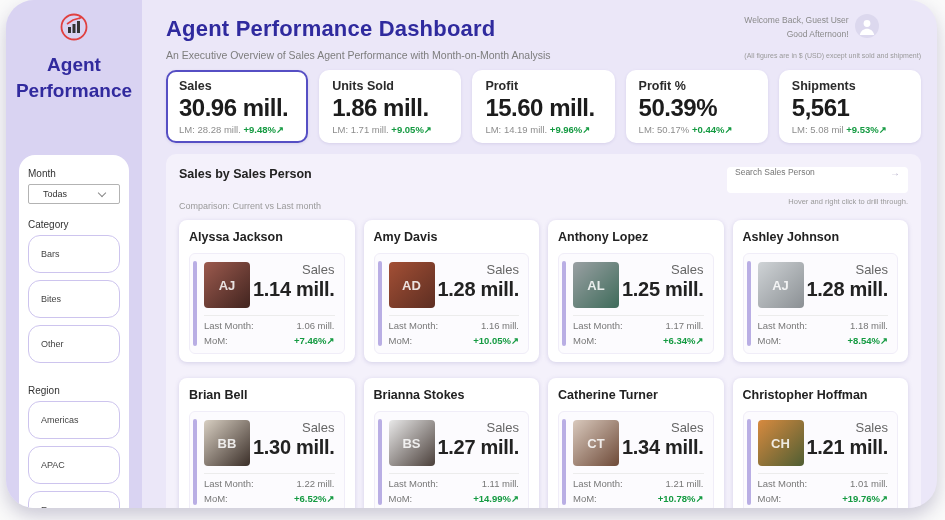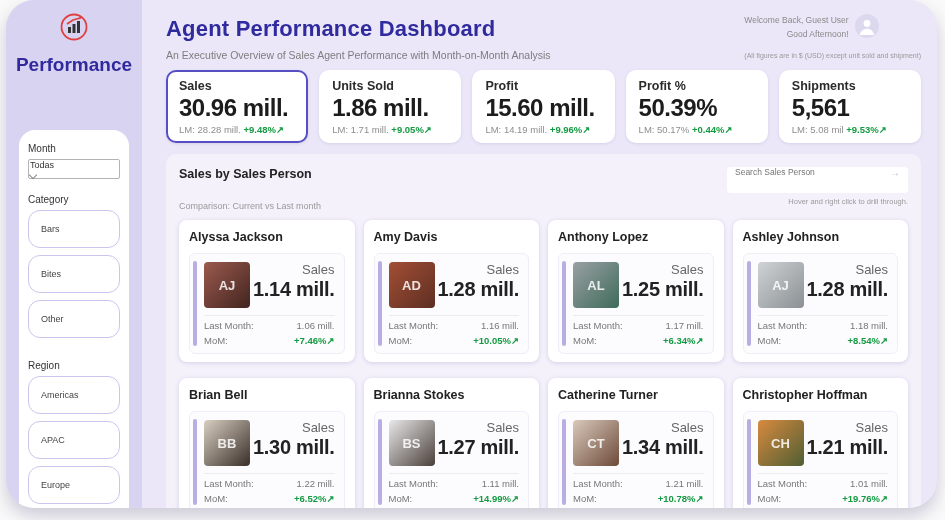--- a/index.html
+++ b/index.html
@@ -9,21 +9,21 @@
 
   
   .sidebar { width:136px; flex-shrink:0; background:#d9d3f2; display:flex; flex-direction:column; align-items:center; }
   .logo { margin-top:12px; }
   .side-title { color:#312a9e; font-weight:bold; font-size:19px; line-height:1.35; text-align:center; margin-top:6px; }
   .filter-panel { background:#fff; border-radius:16px; width:110px; margin-top:52px; margin-bottom:14px;
     padding:13px 9px 10px; flex:1; display:flex; flex-direction:column; }
   .f-label { font-size:10px; color:#333; margin-bottom:5px; }
   .f-group { margin-bottom:15px; }
   .dropdown { border:1px solid #b3b3b3; background:#fff; height:20px; border-radius:2px;
-    display:flex; align-items:flex-start; justify-content:space-between; padding:0 1px; font-size:9px; color:#333; cursor:pointer;flex-direction:column; }
+    display:flex; align-items:center; justify-content:space-between; padding:0 14px; font-size:9px; color:#333; cursor:pointer; }
   .chev { width:6px; height:6px; border-right:1.4px solid #888; border-bottom:1.4px solid #888; transform:rotate(45deg); margin-top:-3px; }
   .pill { border:1px solid #cdc4ee; border-radius:12px; height:38px; display:flex; align-items:center;
     padding:0 12px; font-size:9px; color:#444; background:#fff; margin-bottom:7px; cursor:pointer; }
   .clear-btn { background:#a89ae1; color:#fff; font-size:9px; border:none; border-radius:7px;
     height:20px; width:96px; margin:auto auto 4px; cursor:pointer; font-family:inherit; }
 
   
   .main { flex:1; padding:8px 16px 0 24px; display:flex; flex-direction:column;border-radius:27px; }
   .header-row { display:flex; justify-content:space-between; align-items:flex-start; }
   .page-title { color:#2f2a9e; font-size:22px; font-weight:bold; margin-top:8px; letter-spacing:.2px; }
@@ -74,20 +74,21 @@
       <svg width="30" height="30" viewBox="0 0 30 30">
         <circle cx="15" cy="15" r="12.5" fill="none" stroke="#e04040" stroke-width="1.8"></circle>
         <rect x="9" y="15" width="3" height="6" fill="#333"></rect>
         <rect x="13.5" y="12" width="3" height="9" fill="#333"></rect>
         <rect x="18" y="9" width="3" height="12" fill="#333"></rect>
         <polyline points="8,12 14,8 21,6" fill="none" stroke="#e04040" stroke-width="1.6"></polyline>
         <polygon points="21,4 23.5,5.8 20,7.5" fill="#e04040"></polygon>
       </svg>
     </div>
     <div class="side-title">
+      <div>Agent</div>
       <div>Performance</div>
     </div>
 
     <div class="filter-panel">
       <div class="f-group">
         <div class="f-label">Month</div>
         <div class="dropdown">
           <span>Todas</span>
           <span class="chev"></span>
         </div>

